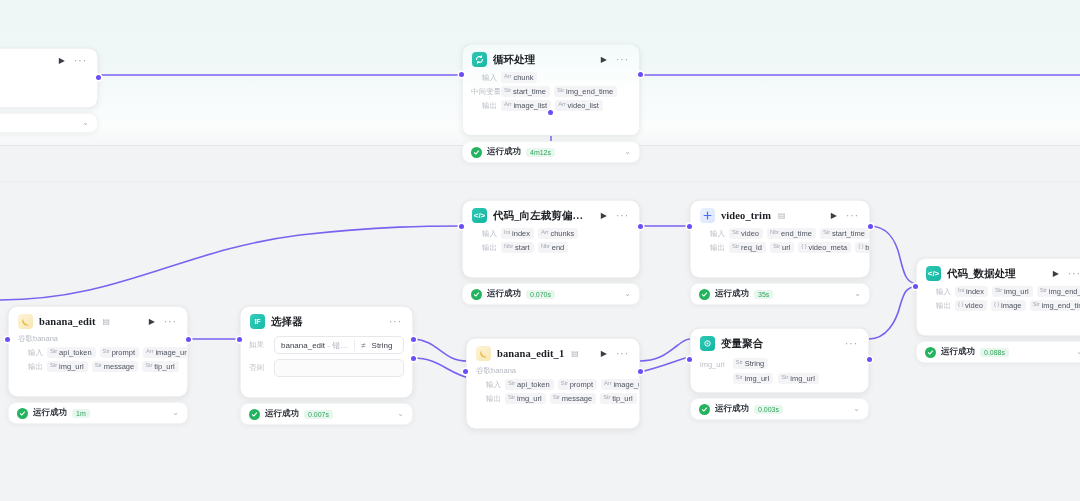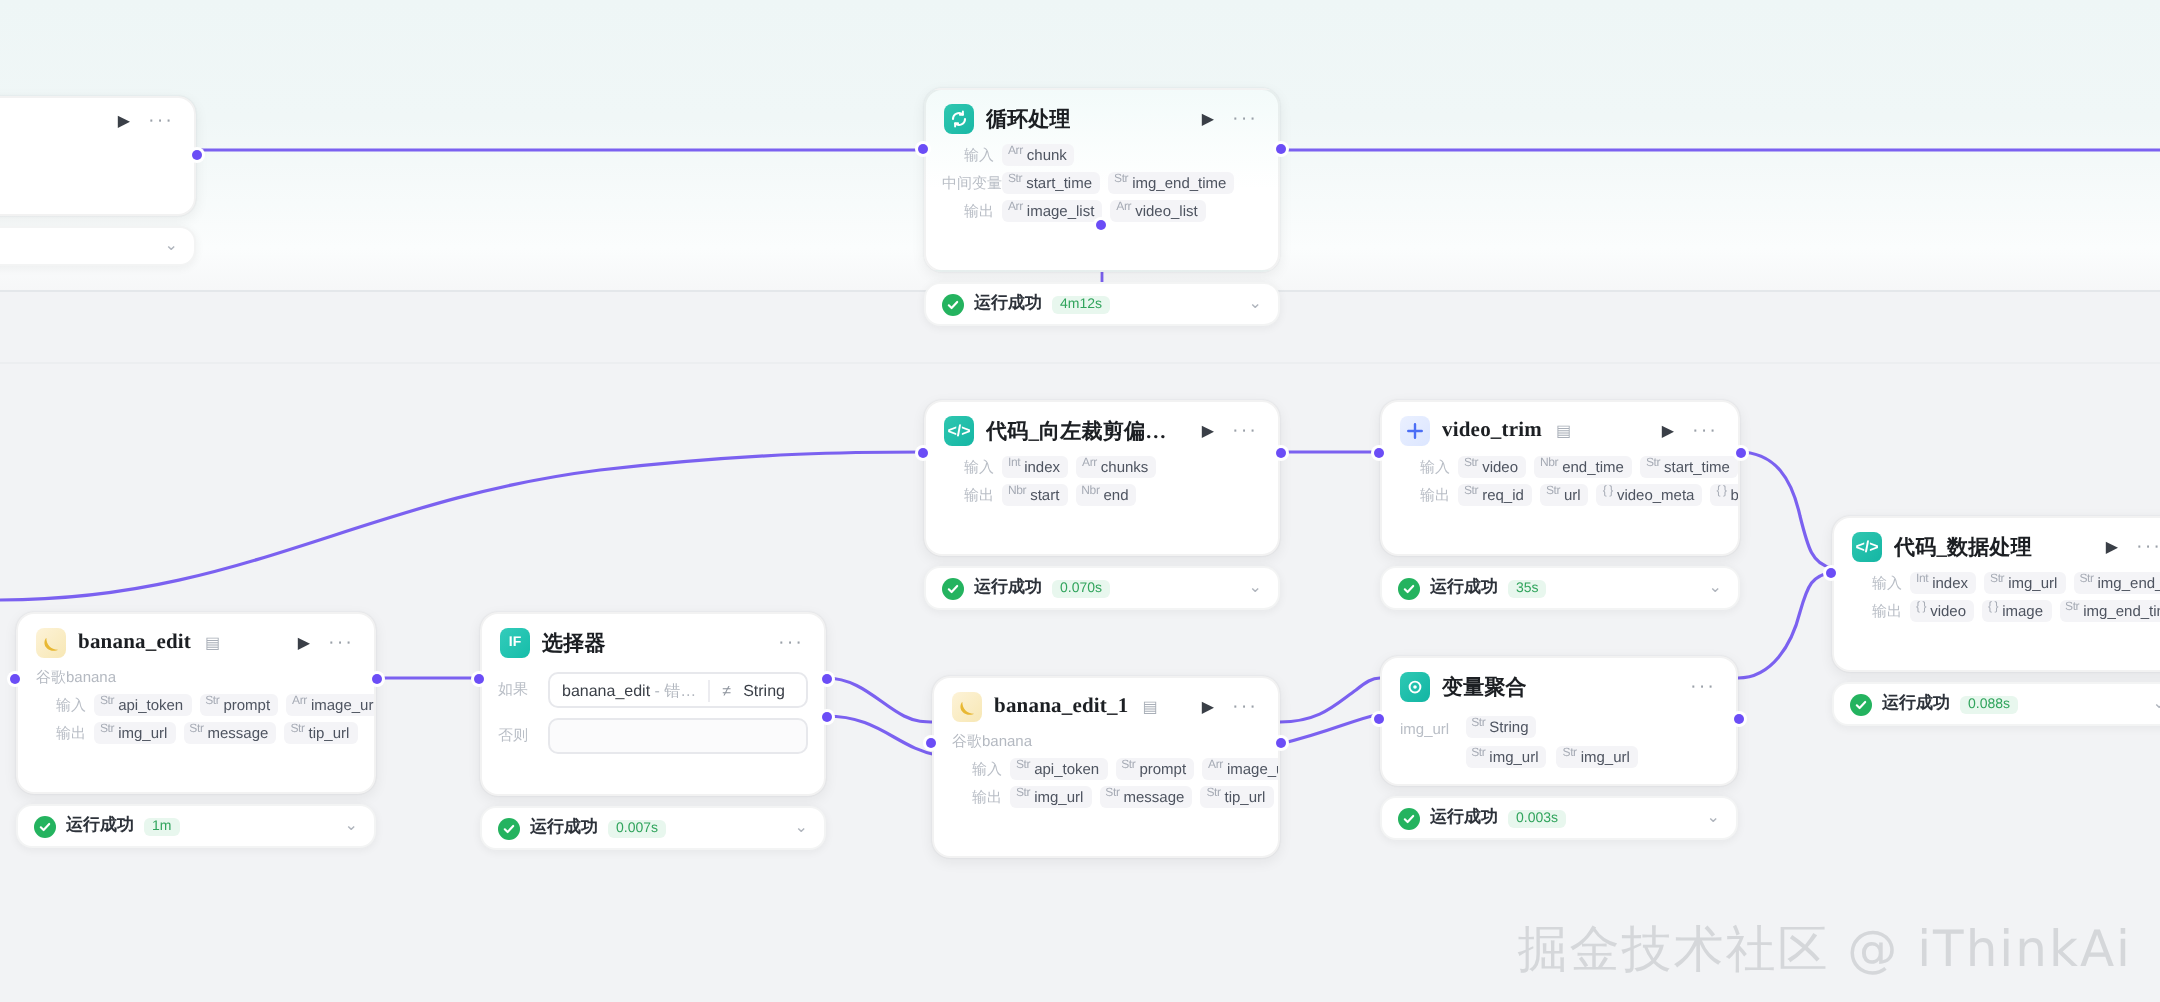--- a/index.html
+++ b/index.html
@@ -606,15 +606,14 @@
           </svg>
         </span>
       <span class="st-text">运行成功</span>
       <span class="st-time">0.003s</span>
       <span class="st-caret">⌄</span>
     </div>
     <div class="port" style="left:-3px;top:29px;"></div>
     <div class="port" style="left:177px;top:29px;"></div>
   </div>
 
-  <div class="watermark">掘金技术社区 @ iThinkAi</div>
 
 </div>
 
 </body></html>

